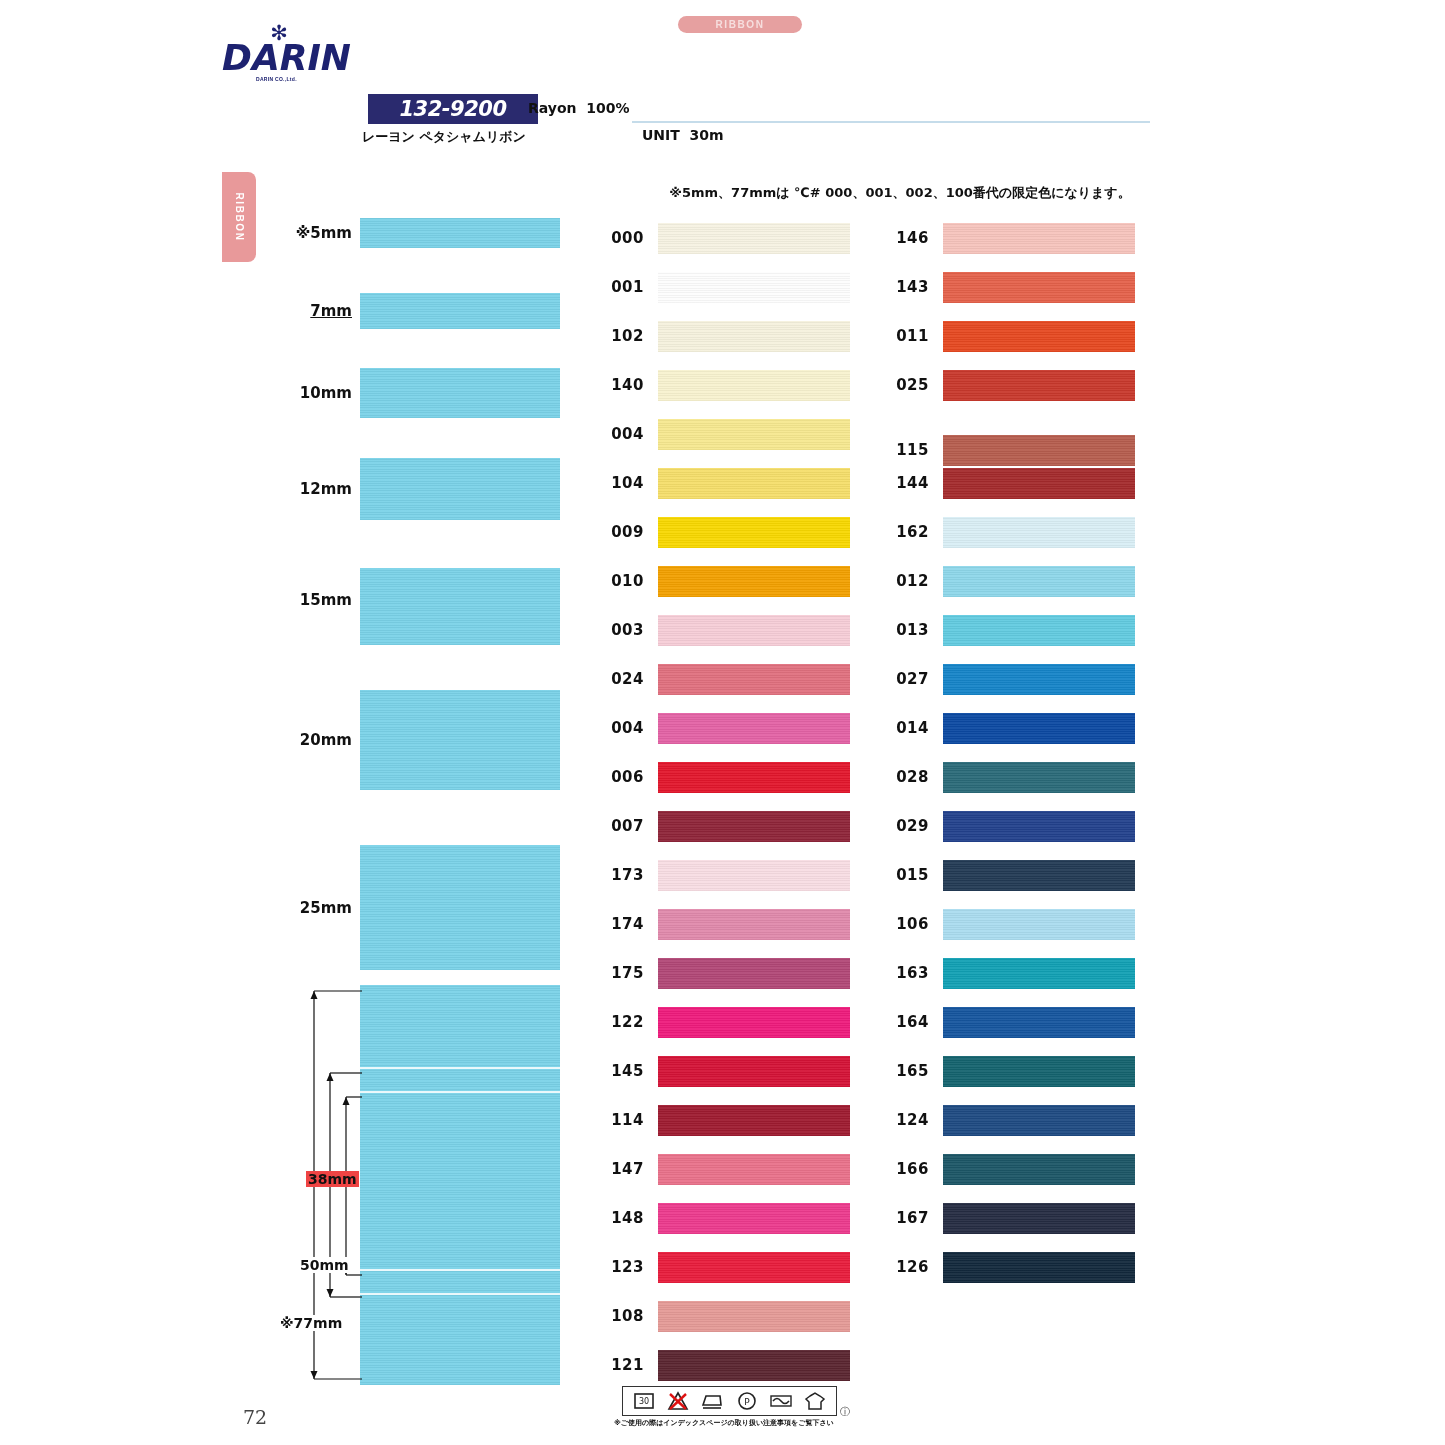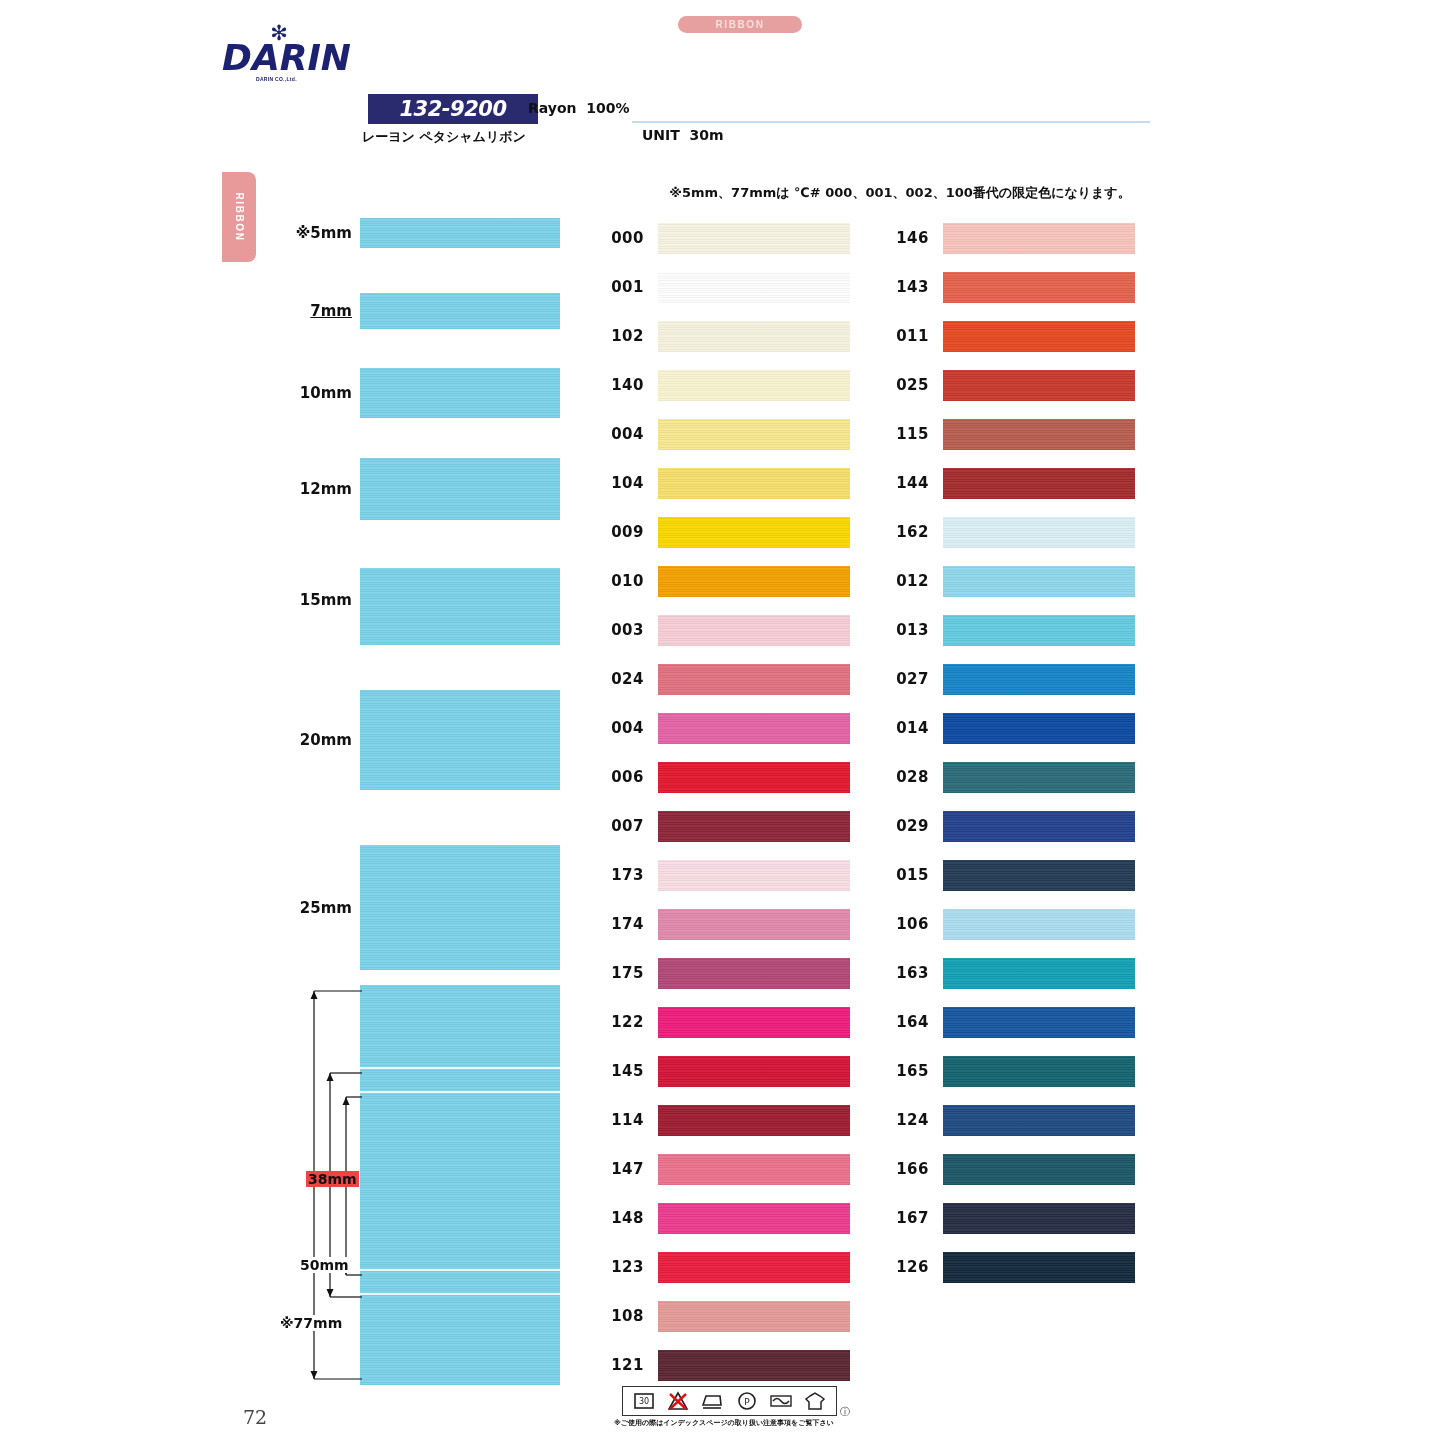--- a/index.html
+++ b/index.html
@@ -376,21 +376,21 @@
           <div class="cswatch ribbon" style="background: rgb(228, 97, 74);"></div>
         </div>
         <div class="crow" style="top: 98px;">
           <div class="ccode">011</div>
           <div class="cswatch ribbon" style="background: rgb(229, 72, 32);"></div>
         </div>
         <div class="crow" style="top: 147px;">
           <div class="ccode">025</div>
           <div class="cswatch ribbon" style="background: rgb(200, 56, 44);"></div>
         </div>
-        <div class="crow" style="top: 196px;">
+        <div class="crow" style="top: 212px;">
           <div class="ccode">115</div>
           <div class="cswatch ribbon" style="background: rgb(182, 93, 78);"></div>
         </div>
         <div class="crow" style="top: 245px;">
           <div class="ccode">144</div>
           <div class="cswatch ribbon" style="background: rgb(164, 42, 44);"></div>
         </div>
         <div class="crow" style="top: 294px;">
           <div class="ccode">162</div>
           <div class="cswatch ribbon" style="background: rgb(217, 238, 245);"></div>

